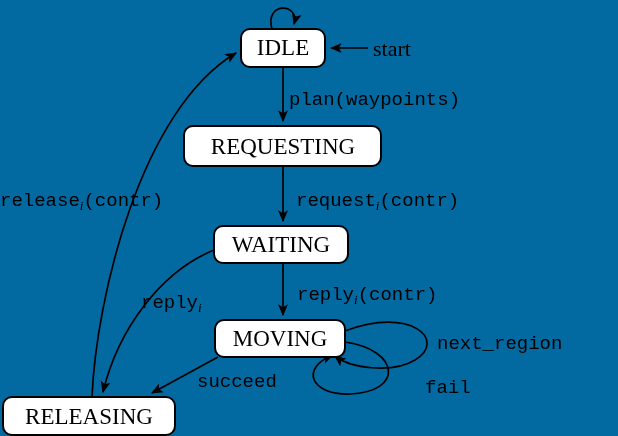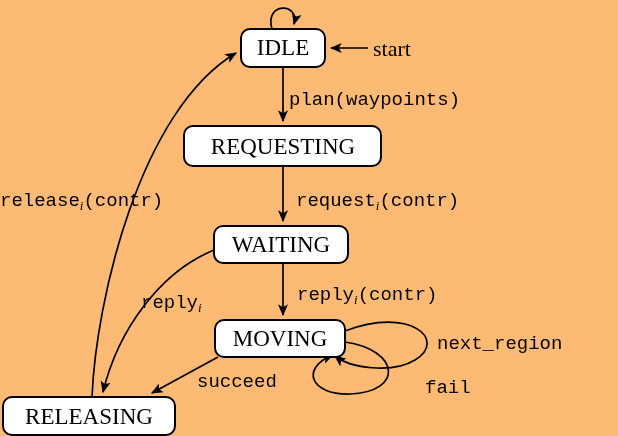--- a/index.html
+++ b/index.html
@@ -4,21 +4,21 @@
 <style>
   html, body {
     margin: 0;
     padding: 0;
     background: #ffffff;
   }
   #diagram-root {
     position: relative;
     width: 618px;
     height: 436px;
-    background: #fdba74;
+    background: #0369a1;
     overflow: hidden;
     font-family: "Liberation Serif", serif;
   }
   svg.canvas {
     position: absolute;
     top: 0;
     left: 0;
     width: 618px;
     height: 436px;
   }

